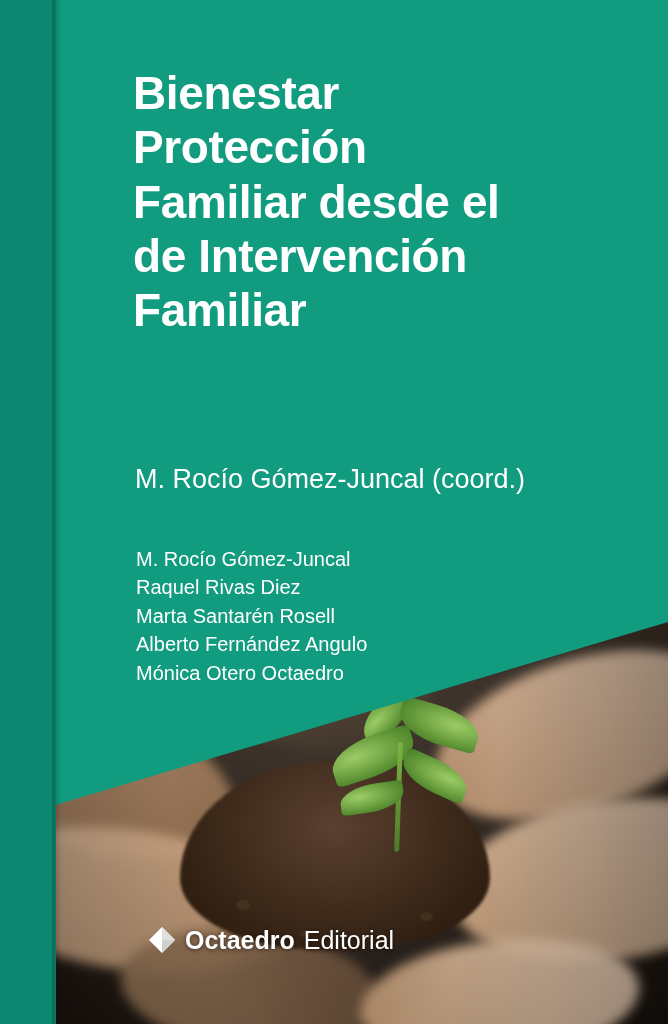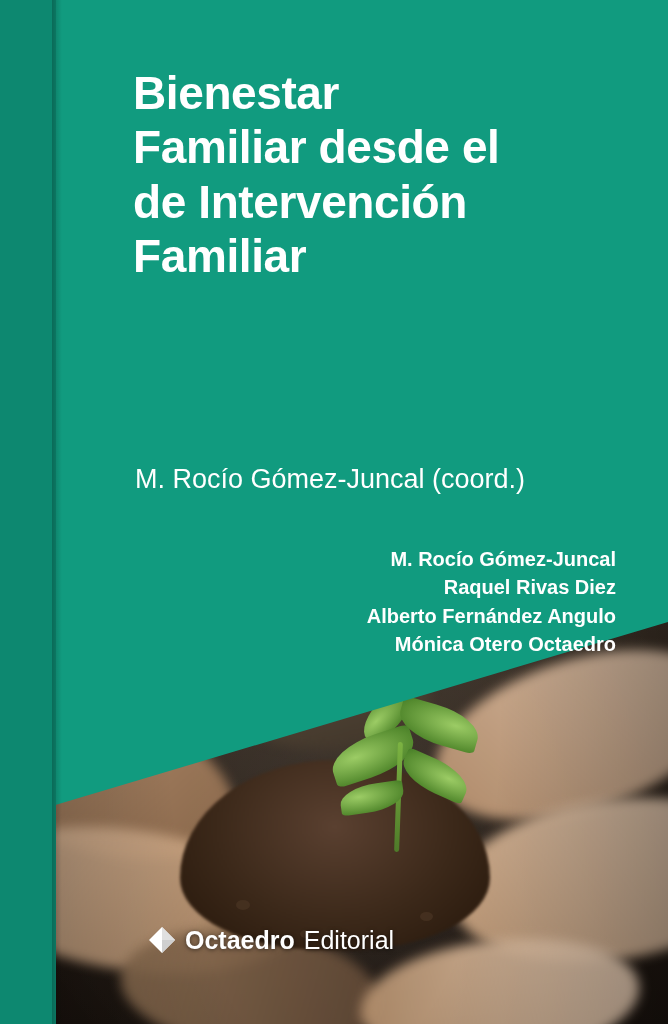--- a/index.html
+++ b/index.html
@@ -129,21 +129,21 @@
   .authors {
     position: absolute;
     left: 136px; top: 545px;
     width: 480px;
     color: #ffffff;
     font-size: 20px;
     line-height: 1.42;
     font-weight: bold;
   }
   .authors .heading { font-weight: bold; }
-  .authors .name { font-weight: bold; text-align: right; }
+  .authors .name { font-weight: normal; }
 
   
   .logo {
     position: absolute;
     left: 148px; top: 926px;
     display: flex;
     gap: 9px;
     color: #ffffff;
     font-size: 25px;
     font-weight: bold;
@@ -184,30 +184,32 @@
 
     <div class="vignette"></div>
   </div>
 
   <div class="green-panel"></div>
   <div class="green-panel-dark"></div>
   <div class="spine-shadow"></div>
 
   <div class="title">
     <div>Bienestar</div>
+    <div>Protección</div>
     <div>Familiar desde el</div>
     <div> de Intervención</div>
     <div>Familiar</div>
   </div>
 
   <div class="coord">M. Rocío Gómez-Juncal (coord.)</div>
 
   <div class="authors">
     <div class="name">M. Rocío Gómez-Juncal</div>
     <div class="name">Raquel Rivas Diez</div>
+    <div class="name">Marta Santarén Rosell</div>
     <div class="name">Alberto Fernández Angulo</div>
     <div class="name">Mónica Otero Octaedro</div>
   </div>
 
   <div class="logo">
     <span class="mark">
       <svg width="28" height="28" viewBox="0 0 28 28" aria-hidden="true">
         <polygon points="14,1 27,14 14,27 1,14" fill="#ffffff"></polygon>
         <polygon points="14,1 27,14 14,14" fill="#e0e0e0"></polygon>
         <polygon points="14,14 27,14 14,27" fill="#cfcfcf"></polygon>

